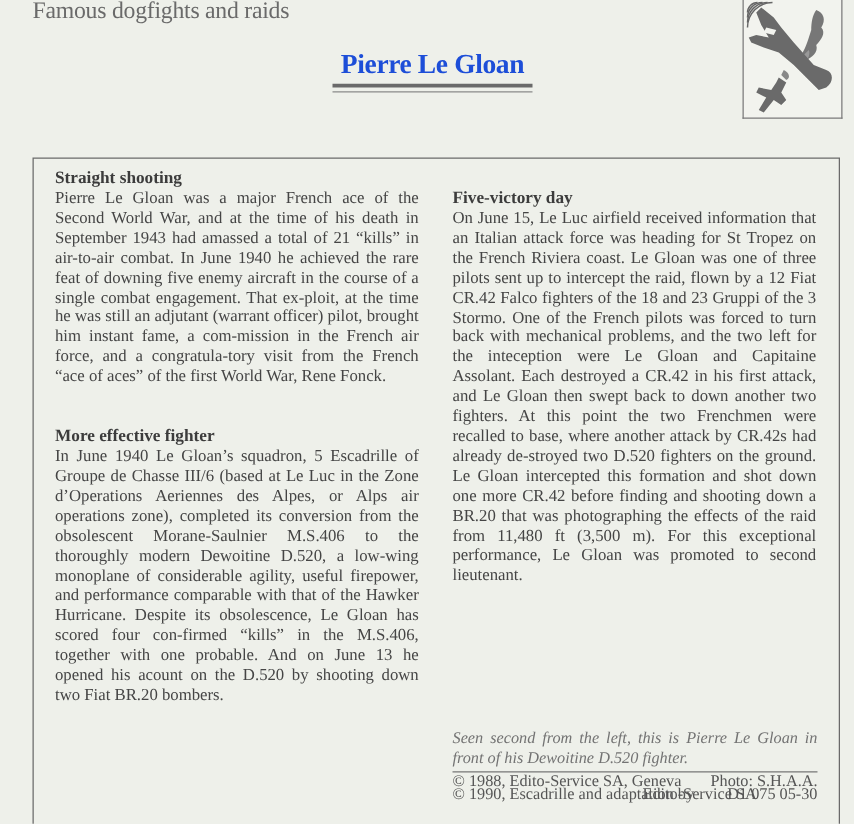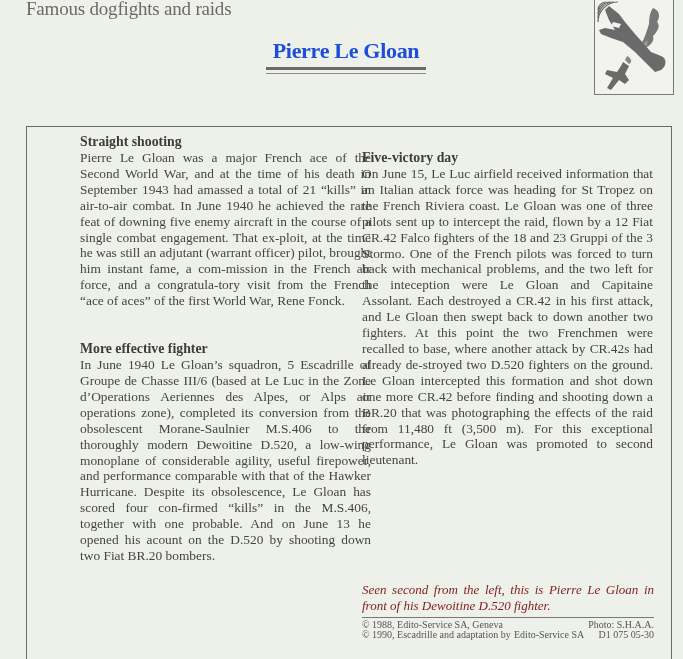--- a/index.html
+++ b/index.html
@@ -77,21 +77,20 @@
       position: absolute;
       font-size: 13.4px;
       line-height: 15.9px;
       text-align: justify;
       color: #454545;
     }
     .col-left {
       left: 44px;
       top: 134px;
       width: 291px;
-      margin-left: 36px;
     }
     .col-right {
       left: 362px;
       top: 150px;
       width: 291px;
     }
     .heading {
       font-weight: bold;
       font-size: 13.8px;
       color: #3c3c3c;
@@ -107,37 +106,37 @@
       height: 32px;
     }
     .caption {
       position: absolute;
       left: 362px;
       top: 582px;
       width: 292px;
       font-style: italic;
       font-size: 13px;
       line-height: 16px;
-      color: #7f1d1d;
+      color: #737373;
       text-align: justify;
     }
     .caption-rule {
       position: absolute;
       left: 362px;
       top: 617px;
       width: 292px;
       height: 1px;
       background: #777;
     }
     .credits {
       position: absolute;
       left: 362px;
       top: 620px;
       width: 292px;
-      font-size: 10px;
+      font-size: 13px;
       line-height: 10px;
       color: #555;
     }
     .credits .row {
       position: relative;
       height: 10px;
       white-space: nowrap;
     }
     .credits .l { position: absolute; left: 0; }
     .credits .m { position: absolute; left: 152px; }

